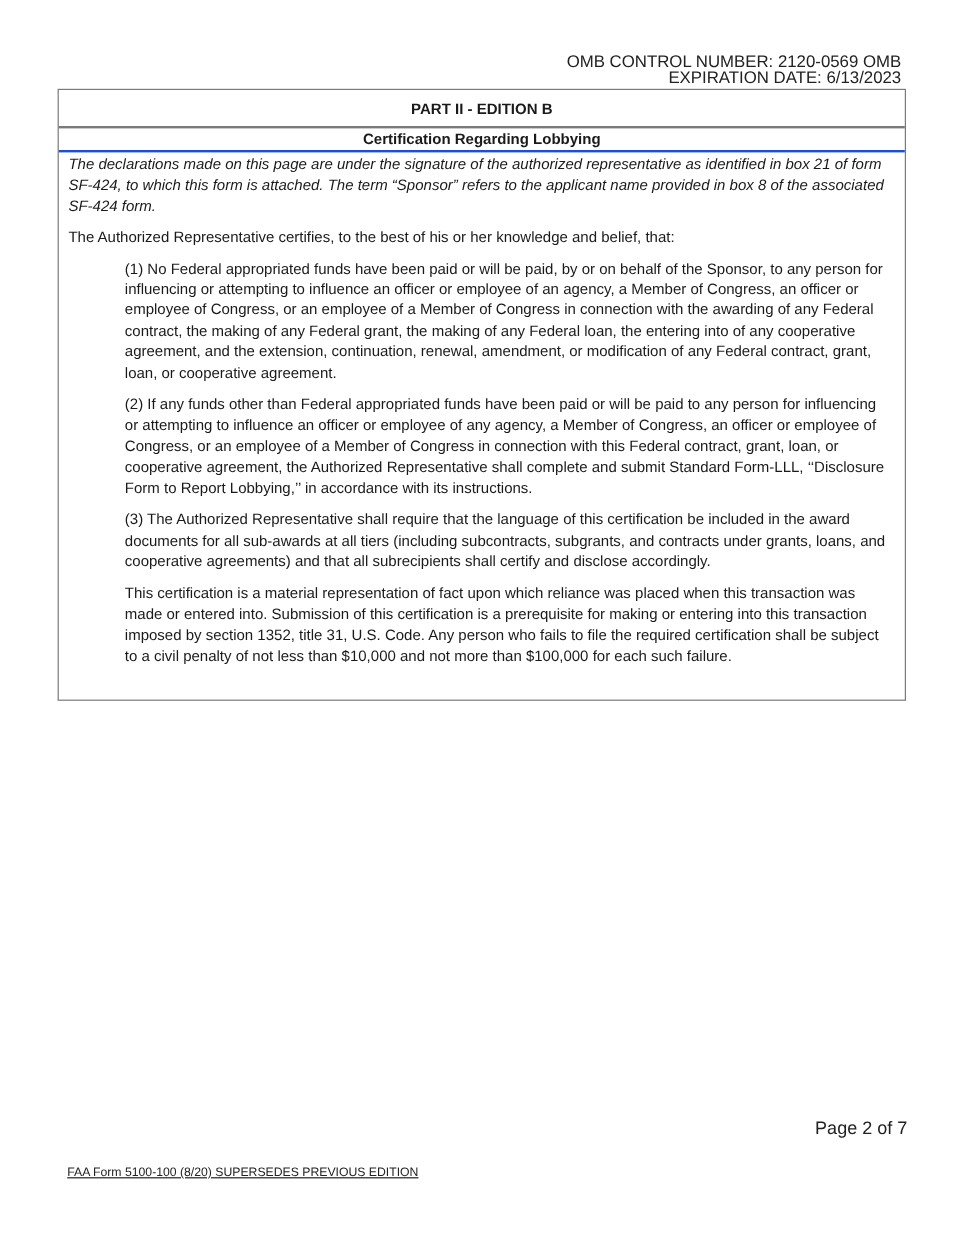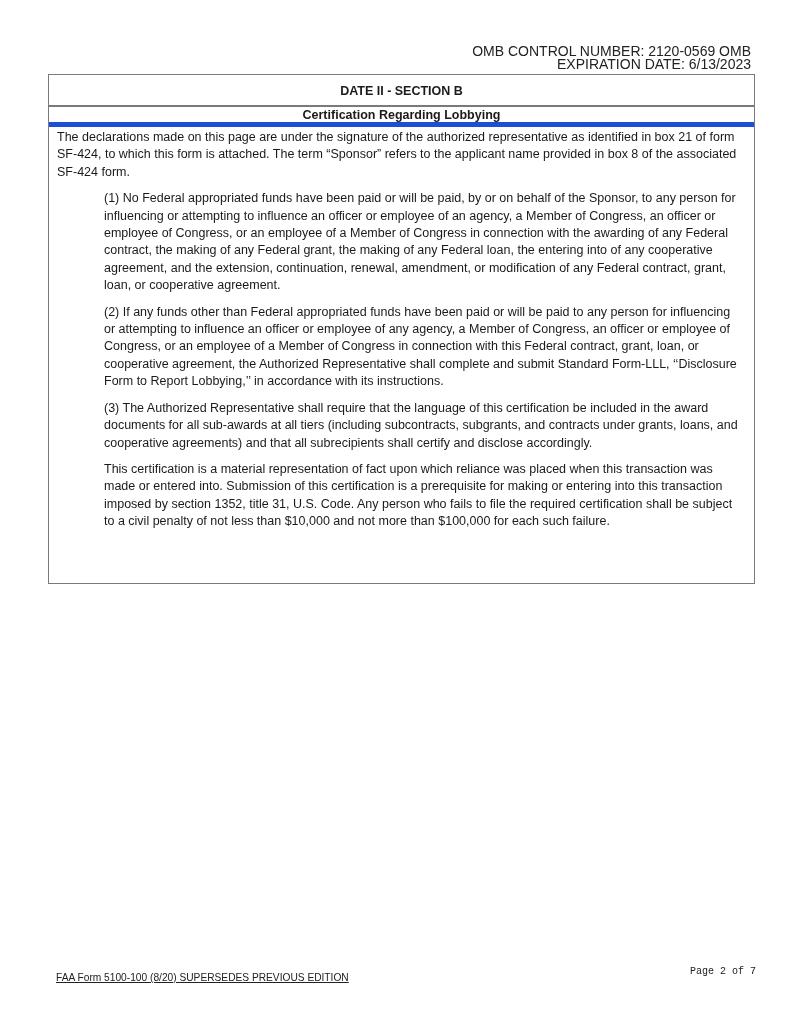--- a/index.html
+++ b/index.html
@@ -39,77 +39,78 @@
       box-sizing: border-box;
       display: flex;
       align-items: center;
       justify-content: center;
       font-weight: bold;
       font-size: 12.5px;
       padding-top: 2px;
     }
     .section-title-row {
       height: 20px;
-      border-bottom: 5px solid #1d4ed8;
+      border-bottom: 2px solid #1d4ed8;
       box-sizing: border-box;
       display: flex;
       align-items: center;
       justify-content: center;
       font-weight: bold;
       font-size: 12.5px;
     }
     .content {
       padding: 2px 8px 0 8px;
       font-size: 12.5px;
       line-height: 17.4px;
     }
     .content p {
       margin: 0;
     }
     .intro {
       margin-bottom: 9px !important;
+      font-style: italic;
     }
     .lead {
       margin-bottom: 8px !important;
     }
     .clause {
       padding-left: 47px;
       padding-right: 4px;
       margin-bottom: 9px !important;
     }
     .footer-left {
       position: absolute;
       left: 56px;
       top: 972px;
       font-size: 10.2px;
       color: #222;
       text-decoration: underline;
     }
     .footer-right {
       position: absolute;
       right: 44px;
-      top: 966px;
-      font-size: 10px;
+      top: 932px;
+      font-size: 15px;
       color: #222;
-      font-family: Liberation Mono, monospace;
     }
   </style>
 </head>
 <body>
 
 <div class="omb-header">
   <div>OMB CONTROL NUMBER: 2120-0569 OMB</div>
   <div>EXPIRATION DATE: 6/13/2023</div>
 </div>
 
 <div class="form-box">
-  <div class="part-title-row">DATE II - SECTION B</div>
+  <div class="part-title-row">PART II - EDITION B</div>
   <div class="section-title-row">Certification Regarding Lobbying</div>
   <div class="content">
     <p class="intro">The declarations made on this page are under the signature of the authorized representative as identified in box 21 of form SF-424, to which this form is attached. The term “Sponsor” refers to the applicant name provided in box 8 of the associated SF-424 form.</p>
+    <p class="lead">The Authorized Representative certifies, to the best of his or her knowledge and belief, that:</p>
     <p class="clause">(1) No Federal appropriated funds have been paid or will be paid, by or on behalf of the Sponsor, to any person for influencing or attempting to influence an officer or employee of an agency, a Member of Congress, an officer or employee of Congress, or an employee of a Member of Congress in connection with the awarding of any Federal contract, the making of any Federal grant, the making of any Federal loan, the entering into of any cooperative agreement, and the extension, continuation, renewal, amendment, or modification of any Federal contract, grant, loan, or cooperative agreement.</p>
     <p class="clause">(2) If any funds other than Federal appropriated funds have been paid or will be paid to any person for influencing or attempting to influence an officer or employee of any agency, a Member of Congress, an officer or employee of Congress, or an employee of a Member of Congress in connection with this Federal contract, grant, loan, or cooperative agreement, the Authorized Representative shall complete and submit Standard Form-LLL, ‘‘Disclosure Form to Report Lobbying,’’ in accordance with its instructions.</p>
     <p class="clause">(3) The Authorized Representative shall require that the language of this certification be included in the award documents for all sub-awards at all tiers (including subcontracts, subgrants, and contracts under grants, loans, and cooperative agreements) and that all subrecipients shall certify and disclose accordingly.</p>
     <p class="clause">This certification is a material representation of fact upon which reliance was placed when this transaction was made or entered into. Submission of this certification is a prerequisite for making or entering into this transaction imposed by section 1352, title 31, U.S. Code. Any person who fails to file the required certification shall be subject to a civil penalty of not less than $10,000 and not more than $100,000 for each such failure.</p>
   </div>
 </div>
 
 <div class="footer-left">FAA Form 5100-100 (8/20) SUPERSEDES PREVIOUS EDITION</div>
 <div class="footer-right">Page 2 of 7</div>
 

